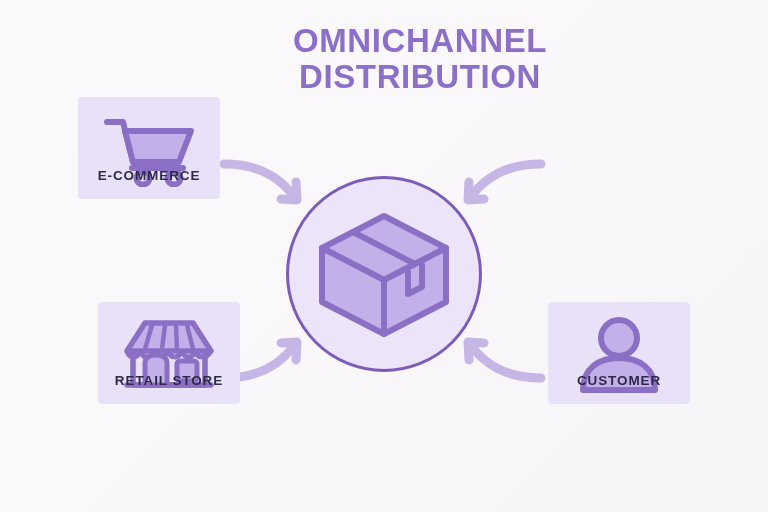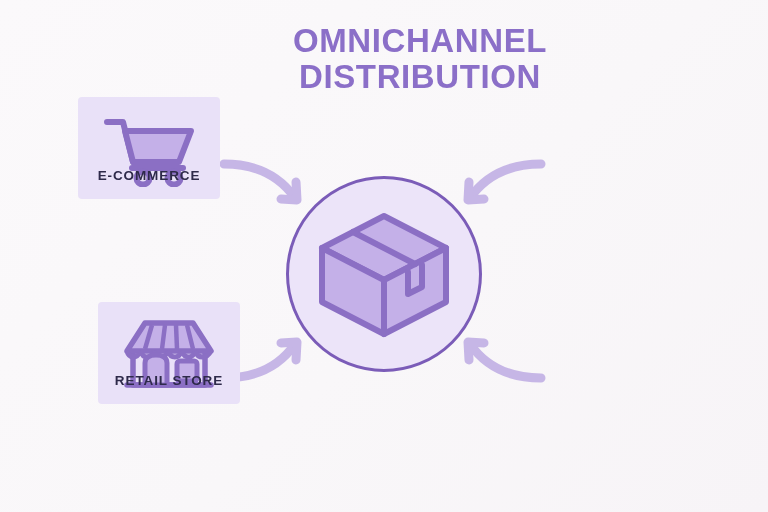--- a/index.html
+++ b/index.html
@@ -199,14 +199,25 @@
         <path d="M68,8 L74,32" fill="none" stroke="#8b6fc4" stroke-width="4.5"></path>
 
         <path d="M26,46 L26,68 L48,68 L48,46 C48,40 42,38 37,38 C32,38 26,40 26,46 Z" fill="#c4b0e8" stroke="#8b6fc4" stroke-width="5" stroke-linejoin="round"></path>
 
         <rect x="58" y="44" width="20" height="20" rx="3" fill="#c4b0e8" stroke="#8b6fc4" stroke-width="5"></rect>
       </svg>
     </div>
     <div class="card-label">RETAIL STORE</div>
   </div>
 
+  <div class="card" id="card-customer">
+    <div class="card-icon">
+      <svg width="84" height="78" viewBox="0 0 84 78">
+
+        <circle cx="42" cy="22" r="18" fill="#c4b0e8" stroke="#8b6fc4" stroke-width="6"></circle>
+
+        <path d="M6,74 C6,52 22,42 42,42 C62,42 78,52 78,74 Z" fill="#c4b0e8" stroke="#8b6fc4" stroke-width="6" stroke-linejoin="round"></path>
+      </svg>
+    </div>
+    <div class="card-label">CUSTOMER</div>
+  </div>
 
 </div>
 
 </body></html>

